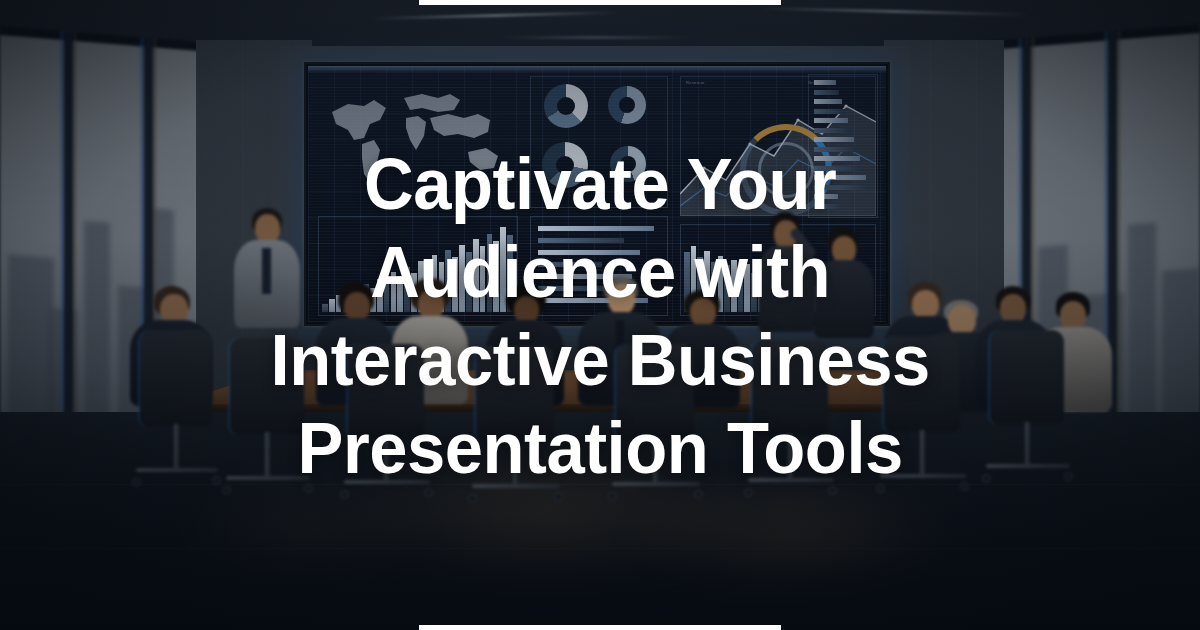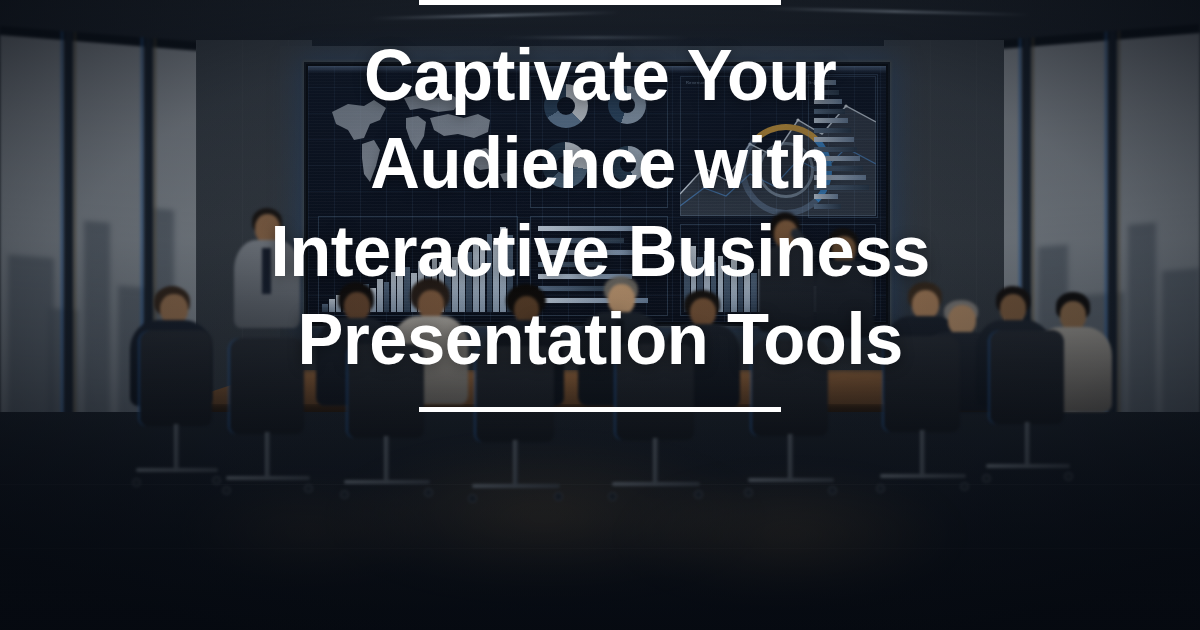--- a/index.html
+++ b/index.html
@@ -196,21 +196,21 @@
       radial-gradient(ellipse 72% 62% at 50% 44%, rgba(10,16,26,0) 0%, rgba(8,13,22,.34) 62%, rgba(5,9,16,.76) 100%),
       linear-gradient(180deg, rgba(10,18,30,.22) 0%, rgba(6,10,18,.10) 38%, rgba(4,7,13,.52) 100%);
     pointer-events:none;
   }
   .blur-soft{ filter:blur(2.6px); }
   .blur-med{ filter:blur(1.6px); }
 
   
   .overlay{
     position:absolute; inset:0;
-    display:flex; flex-direction:column; align-items:center; justify-content:flex-start;
+    display:flex; flex-direction:column; align-items:center; justify-content:space-between;
   }
   .rule{
     width:362px; height:5px; background:#ffffff; flex:none;
   }
   .rule-top{ margin-bottom:26px; }
   .rule-bot{ margin-top:24px; }
   .title{
     color:#ffffff;
     font-family:"Liberation Sans", sans-serif;
     font-weight:700;

